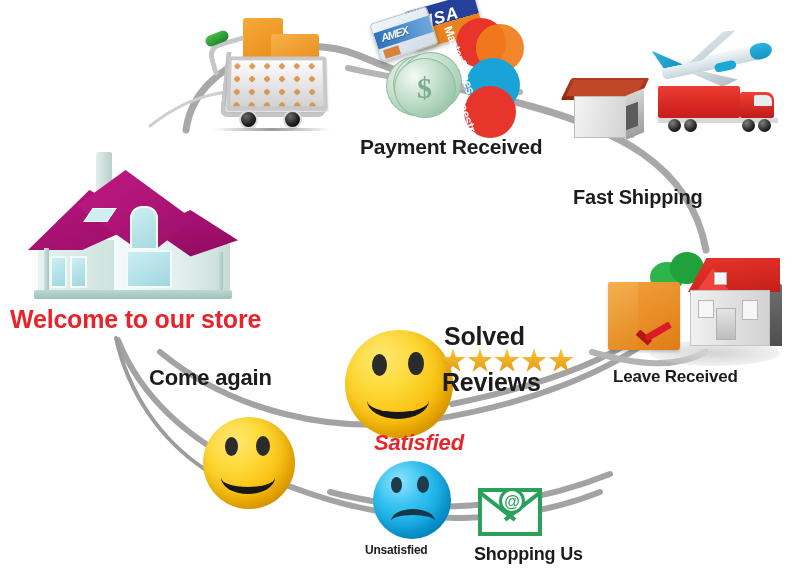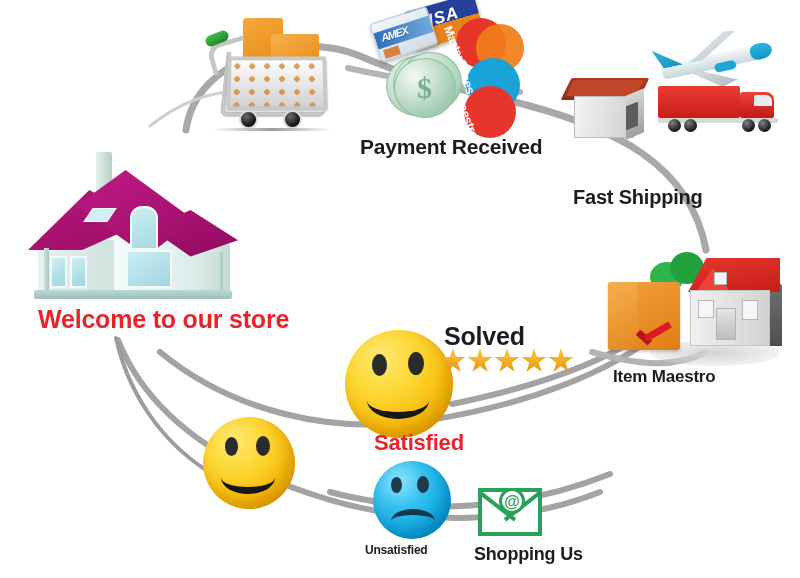--- a/index.html
+++ b/index.html
@@ -431,28 +431,30 @@
     <div class="fl1"></div>
     <div class="fl2"></div>
     <div class="at">@</div>
   </div>
 
 
   <div class="lbl" style="left:360px;top:135px;font-size:21px;">Payment Received</div>
 
   <div class="lbl" style="left:573px;top:186px;font-size:20px;">Fast Shipping</div>
 
-  <div class="lbl" style="left:613px;top:367px;font-size:17px;">Item Maestro</div>
-
-  <div class="lbl red" style="left:374px;top:430px;font-size:22px;">Satisfied</div>
+  <div class="lbl" style="left:613px;top:367px;font-size:17px;">Leave Received</div>
+
+  <div class="lbl red" style="left:374px;top:430px;font-size:22px;font-style:italic;">Satisfied</div>
 
   <div class="lbl big" style="left:444px;top:322px;">Solved</div>
 
+  <div class="lbl big" style="left:442px;top:368px;">Reviews</div>
 
   <div class="lbl" style="left:365px;top:543px;font-size:12px;">Unsatisfied</div>
 
   <div class="lbl" style="left:474px;top:544px;font-size:18px;">Shopping Us</div>
 
 
-
-  <div class="lbl red" style="left:10px;top:305px;font-size:25px;margin-left:28px;">Welcome to our store</div>
+  <div class="lbl" style="left:149px;top:365px;font-size:22px;">Come again</div>
+
+  <div class="lbl red" style="left:10px;top:305px;font-size:25px;">Welcome to our store</div>
 
 </div>
 
 </body></html>

